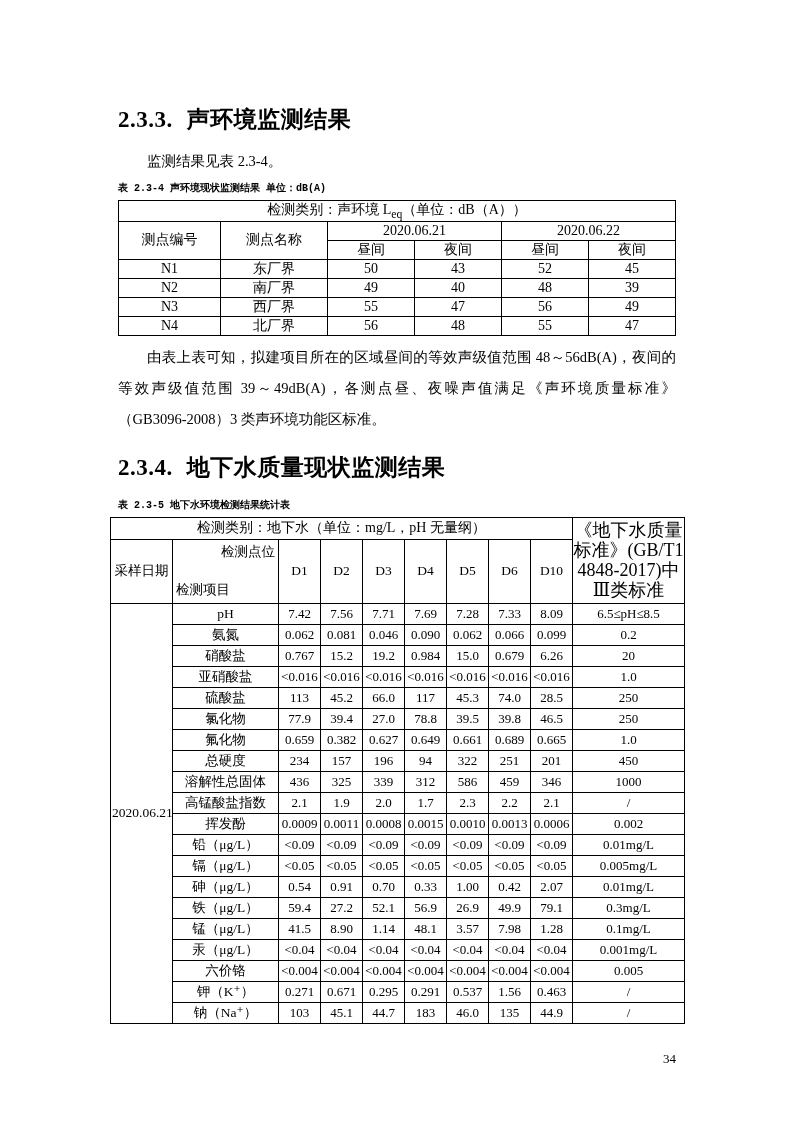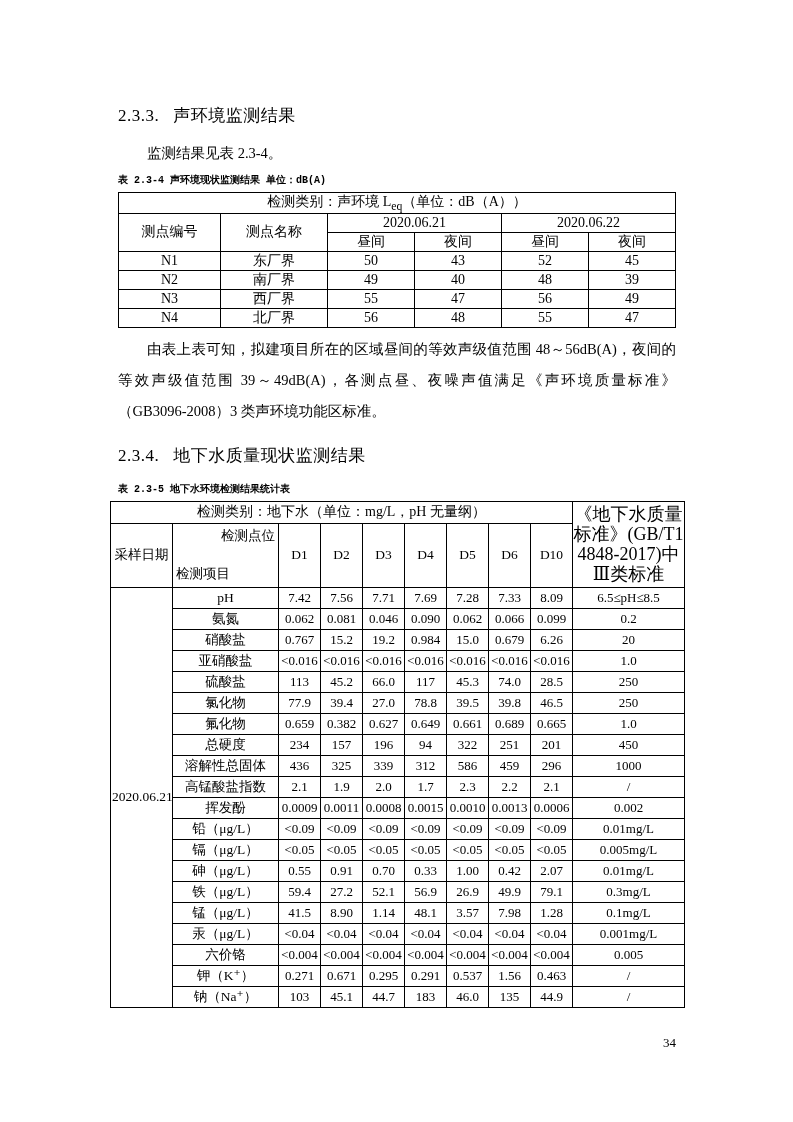--- a/index.html
+++ b/index.html
@@ -8,21 +8,21 @@
     width: 793px; height: 1122px;
     font-family: "Liberation Serif", "DejaVu Serif", serif;
     color: #000000;
     position: relative;
   }
   .page {
     width: 793px; height: 1122px;
     padding: 104px 117px 0 118px;
   }
   h2.sec {
-    font-size: 17px; font-weight: normal;
+    font-size: 23px; font-weight: bold;
     letter-spacing: 0.5px;
     margin-bottom: 15px;
   }
   h2.sec .h-num { margin-right: 14px; }
   p.body-text {
     font-size: 14.5px;
     line-height: 31px;
     text-align: justify;
     text-indent: 2em;
   }
@@ -278,21 +278,21 @@
           <td>450</td>
         </tr>
         <tr>
           <td class="param">溶解性总固体</td>
           <td>436</td>
           <td>325</td>
           <td>339</td>
           <td>312</td>
           <td>586</td>
           <td>459</td>
-          <td>296</td>
+          <td>346</td>
           <td>1000</td>
         </tr>
         <tr>
           <td class="param">高锰酸盐指数</td>
           <td>2.1</td>
           <td>1.9</td>
           <td>2.0</td>
           <td>1.7</td>
           <td>2.3</td>
           <td>2.2</td>
@@ -327,21 +327,21 @@
           <td>&lt;0.05</td>
           <td>&lt;0.05</td>
           <td>&lt;0.05</td>
           <td>&lt;0.05</td>
           <td>&lt;0.05</td>
           <td>&lt;0.05</td>
           <td>0.005mg/L</td>
         </tr>
         <tr>
           <td class="param">砷（μg/L）</td>
-          <td>0.55</td>
+          <td>0.54</td>
           <td>0.91</td>
           <td>0.70</td>
           <td>0.33</td>
           <td>1.00</td>
           <td>0.42</td>
           <td>2.07</td>
           <td>0.01mg/L</td>
         </tr>
         <tr>
           <td class="param">铁（μg/L）</td>

